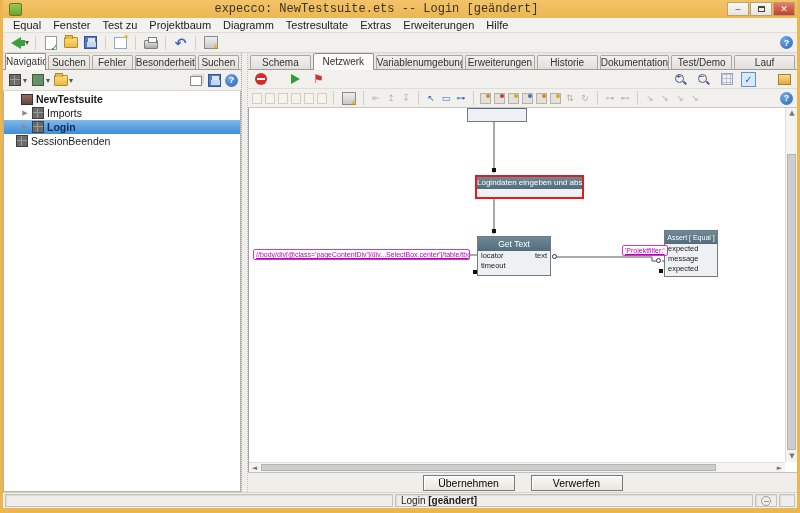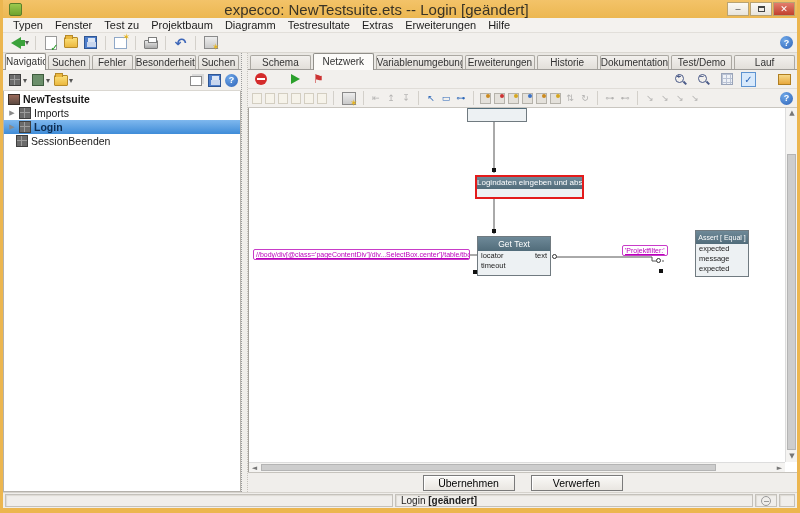--- a/index.html
+++ b/index.html
@@ -3,21 +3,21 @@
 <meta charset="utf-8">
 <style>
   * { margin:0; padding:0; box-sizing:border-box; }
   html,body { width:800px; height:513px; overflow:hidden; }
   body { font-family:"Liberation Sans","DejaVu Sans",sans-serif; font-size:11px; color:#222; }
   .window { width:800px; height:513px; background:#F0EEEA; border-left:3px solid #ECB64F; border-right:3px solid #ECB64F; display:flex; flex-direction:column; }
 
   
   .titlebar { height:18px; background:linear-gradient(#F3C369,#ECB751); display:flex; align-items:center; padding:0 2px; flex:0 0 auto; }
   .app-icon { width:13px; height:13px; margin:0 4px; background:linear-gradient(#9BC84E,#6FA32E); border:1px solid #5A7F2A; border-radius:2px; }
-  .title-text { flex:1; text-align:center; font-size:15px; color:#3A3426; }
+  .title-text { flex:1; text-align:center; font-size:12px; color:#3A3426;font-family:Liberation Mono, monospace; }
   .win-btns { display:flex; gap:1px; }
   .win-btn { width:22px; height:14px; display:flex; align-items:center; justify-content:center; font-size:9px; color:#444; background:linear-gradient(#FBF9F5,#E8E4DC); border:1px solid #B9A372; }
   .win-btn.close { background:linear-gradient(#E37D6B,#C1402E); color:#fff; font-weight:bold; }
   .maxglyph { width:7px; height:6px; border:1px solid #444; border-top-width:2px; }
 
   
   .menubar { height:15px; background:#F4F2EF; border-bottom:1px solid #E2DFDA; display:flex; align-items:center; padding-left:4px; flex:0 0 auto; }
   .menu-item { padding:0 6px; height:15px; line-height:15px; color:#1c1c1c; }
 
   
@@ -57,21 +57,21 @@
   .tab.active { height:17px; line-height:16px; background:#FCFBF9; font-weight:normal; margin-bottom:-1px; border-color:#918F8A; }
 
   
   .lp-toolbar { height:21px; background:#F2F0ED; border-bottom:1px solid #DAD7D1; display:flex; align-items:center; padding:0 3px; gap:2px; flex:0 0 auto; }
   .blockicon { width:12px; height:12px; background:#6b6b6b; border:1px solid #3f3f3f; background-image:linear-gradient(transparent 4px,#9d9d9d 4px,#9d9d9d 5px,transparent 5px),linear-gradient(90deg,transparent 4px,#9d9d9d 4px,#9d9d9d 5px,transparent 5px); }
   .blockicon.colored { background:#6b8f6b; border-color:#3d5c3d; }
   .clonewin { width:12px; height:10px; background:#fff; border:1px solid #8a8a8a; box-shadow:2px -2px 0 #d9d9d9; margin-top:2px; }
 
   
   .tree { flex:1; background:#fff; border:1px solid #B5B2AC; border-top:none; overflow:hidden; padding-top:1px; }
-  .tree-row { height:14px; display:flex; align-items:center; gap:3px; padding-left:4px; white-space:nowrap; }
+  .tree-row { height:14px; display:flex; align-items:center; gap:3px; padding-left:17px; white-space:nowrap; }
   .tree-row .twist { width:8px; font-size:7px; color:#8a8a8a; text-align:center; flex:0 0 auto; font-family:"DejaVu Sans",sans-serif; }
   .tree-row.child { padding-left:12px; }
   .tree-row.selected { background:linear-gradient(#7FB8EE,#3F8CD8); }
   .tree-row.selected .tlabel { color:#0e2d52; }
   .tree-row.bold .tlabel { font-weight:bold; }
   .suiteicon { width:12px; height:11px; background:linear-gradient(#9a6a5a,#5d4a42); border:1px solid #3a2e28; flex:0 0 auto; }
   .tree .blockicon { flex:0 0 auto; }
   .tlabel { font-size:10.5px; color:#1a1a1a; }
 
   
@@ -140,21 +140,21 @@
     <div class="win-btns">
       <div class="win-btn">–</div>
       <div class="win-btn">
           <span class="maxglyph"></span>
         </div>
       <div class="win-btn close">✕</div>
     </div>
   </div>
 
   <div class="menubar">
-    <span class="menu-item">Typen</span>
+    <span class="menu-item">Equal</span>
     <span class="menu-item">Fenster</span>
     <span class="menu-item">Test zu</span>
     <span class="menu-item">Projektbaum</span>
     <span class="menu-item">Diagramm</span>
     <span class="menu-item">Testresultate</span>
     <span class="menu-item">Extras</span>
     <span class="menu-item">Erweiterungen</span>
     <span class="menu-item">Hilfe</span>
   </div>
 
@@ -363,21 +363,21 @@
               <span class="pname">locator</span>
               <span class="pname">text</span>
             </div>
             <div class="pinrow">
               <span class="pname">timeout</span>
             </div>
           </div>
           <span class="pinsq" style="left:224px; top:162px;"></span>
           <span class="pincirc" style="left:303px; top:146px;"></span>
 
-          <div class="blk" style="left:415px; top:122px; width:54px; height:47px;margin-left:31px;">
+          <div class="blk" style="left:415px; top:122px; width:54px; height:47px;">
             <div class="blk-head" style="height:13px; line-height:13px; font-size:7px;">Assert [ Equal ]</div>
             <div class="pinrow">
                 <span class="pname">expected</span>
               </div>
             <div class="pinrow">
                 <span class="pname">message</span>
               </div>
             <div class="pinrow">
                 <span class="pname">expected</span>
               </div>

